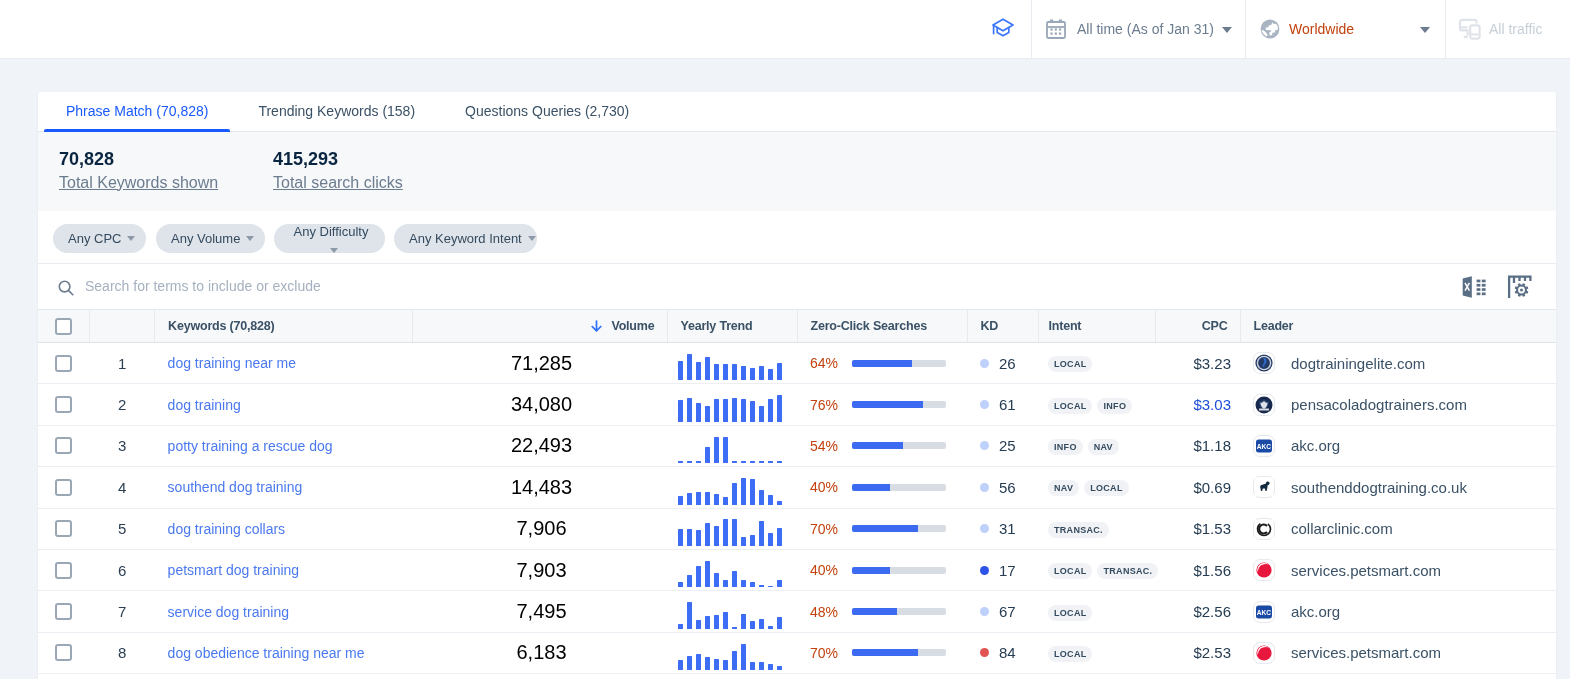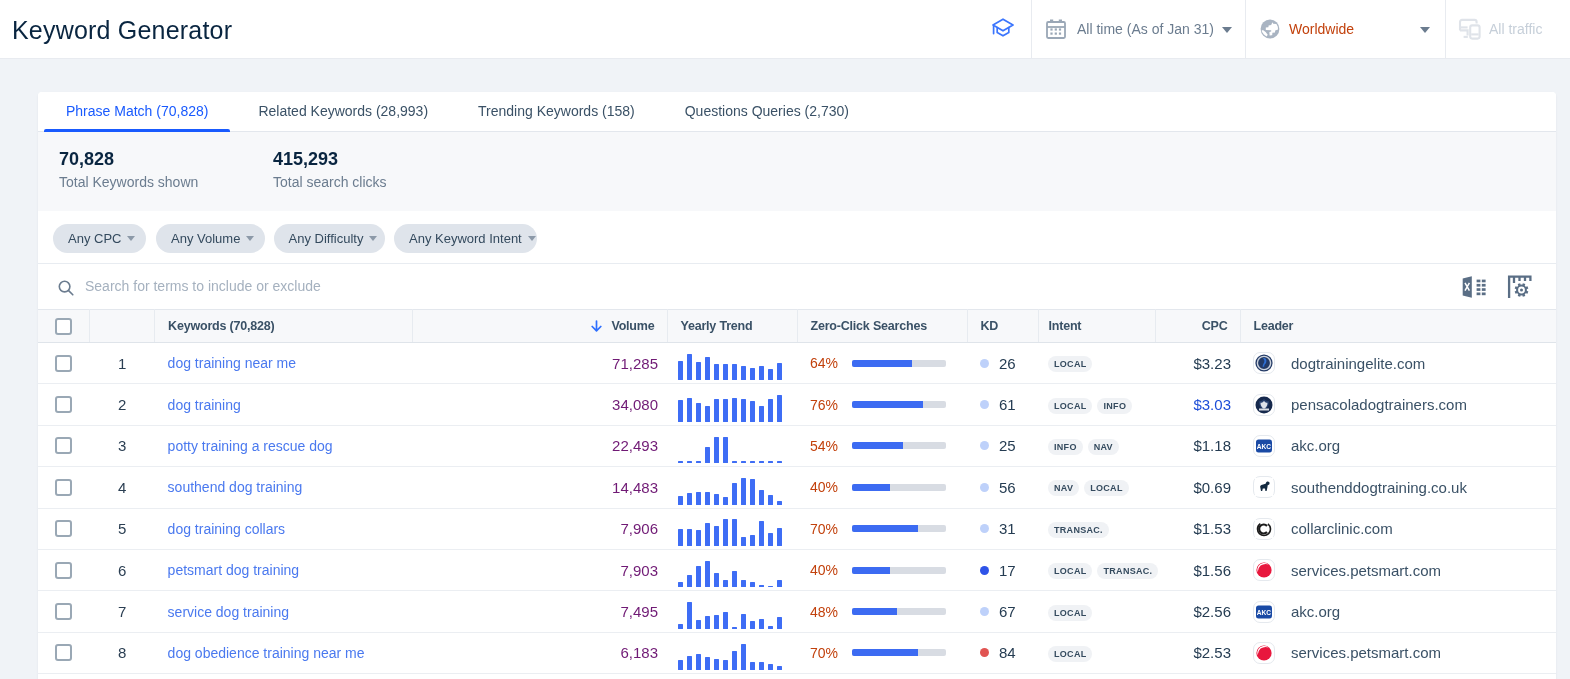--- a/index.html
+++ b/index.html
@@ -20,40 +20,40 @@
 
 .tabs { height:39.5px; display:flex; align-items:stretch; padding-left:6px; border-bottom:1px solid #e3e7ed; background:#fff; border-radius:4px 4px 0 0; }
 .tab { display:flex; align-items:center; padding:0 22px; margin-right:6px; font-size:14px; color:#3a5166; position:relative; }
 .tab.active { color:#195afe; }
 .tab.active:after { content:""; position:absolute; left:0; right:0; bottom:-1px; height:3px; background:#195afe; border-radius:2px 2px 0 0; }
 
 
 .stats { height:79.5px; background:#f7f8fa; position:relative; }
 .stat { position:absolute; top:17px; }
 .stat .v { font-size:18px; font-weight:700; color:#092540; }
-.stat .l { font-size:14px; color:#6b7c8f; margin-top:4px; }
+.stat .l { font-size:16px; color:#6b7c8f; margin-top:4px;text-decoration:underline; }
 
 
 .filters { height:52.5px; background:#fff; border-bottom:1px solid #e8ecf1; position:relative; }
 .pill { position:absolute; top:13px; height:29px; background:#dfe4eb; border-radius:15px; display:flex; align-items:center; justify-content:space-between; font-size:13px; color:#344a5e; font-weight:400; white-space:nowrap; }
 .pill .caret2 { flex:0 0 auto; width:0; height:0; border-left:4.5px solid transparent; border-right:4.5px solid transparent; border-top:5px solid #8c99a8; margin-left:6px; }
 
 
 .search { height:45.5px; background:#fff; position:relative; }
 .search .ph { position:absolute; left:47px; top:14px; font-size:14px; color:#a5b1bf; }
 
 
 table { border-collapse:collapse; table-layout:fixed; width:1518px; }
 th { height:33px; background:#f7f8fa; border-top:1px solid #e3e7ed; border-bottom:1px solid #dfe4ea; border-right:1px solid #e7ebf0; font-size:12.5px; font-weight:700; letter-spacing:-0.2px; color:#3a5166; text-align:left; padding:0 0 0 12px; }
 th:last-child { border-right:none; }
 td { height:41.4px; border-bottom:1px solid #ebeef2; font-size:14px; color:#3a5166; padding:0 0 0 12px; vertical-align:middle; }
 .num { text-align:right; padding-right:10px; }
 th.num { padding-right:13px; }
 td.kw a { color:#4a79ef; text-decoration:none; font-size:14px; }
-td.vol { font-size:15px; color:#701a75; }
+td.vol { font-size:20px; color:#000000;text-align:center; }
 .rownum { text-align:center; padding:0; font-size:15px; color:#2a3e52; }
 
 
 .cb { width:17px; height:17px; border:2px solid #9aa8b5; border-radius:3px; margin:0 auto; background:#fff; }
 
 
 .trend { display:flex; align-items:flex-end; height:27px; margin:0 0 3px 0; width:110px; }
 .trend i { display:block; width:5px; margin-right:4px; background:#3e6df5; border-radius:0.5px; }
 
 
@@ -75,21 +75,20 @@
 
 
 .leader { display:flex; align-items:center; }
 .fav { width:22px; height:22px; border:1px solid #e5e9ee; border-radius:7px; background:#fff; display:flex; align-items:center; justify-content:center; margin-right:16px; }
 .leader span { font-size:15px; color:#3a5166; }
 </style>
 </head>
 <body>
 
 <div class="tophdr">
-  <h1>Keyword Generator</h1>
   <svg class="hicon" style="left:992px; top:18px;" width="22" height="20" viewBox="0 0 22 20" fill="none" stroke="#3b75fd" stroke-width="1.7" stroke-linejoin="round" stroke-linecap="round">
     <path d="M11 1.2 L21 7 L11 12.8 L1 7 Z"></path>
     <path d="M5.2 9.6 V14.4 L11 17.8 L16.8 14.4 V9.6"></path>
     <path d="M1.6 7.8 V15.6"></path>
   </svg>
   <div class="sep" style="left:1031px;"></div>
   <svg class="hicon" style="left:1046px; top:19px;" width="20" height="20" viewBox="0 0 20 20" fill="none" stroke="#9aa7b6" stroke-width="1.8">
     <rect x="1" y="3" width="18" height="16" rx="1.2"></rect>
     <path d="M1 8 H19"></path>
     <path d="M5.6 0.4 V3 M14.4 0.4 V3" stroke-width="3.2"></path>
@@ -119,21 +118,20 @@
     <path d="M5.6 19.9 H9.8"></path>
     <rect x="12.2" y="8.4" width="9.4" height="13.2" rx="2"></rect>
     <path d="M13.2 17.4 H20.6"></path>
   </svg>
   <div class="hdr-item" style="left:1489px; top:21px; color:#c6cfd9;">All traffic</div>
 </div>
 
 <div class="card">
   <div class="tabs">
     <div class="tab active">Phrase Match (70,828)</div>
-    <div class="tab">Related Keywords (28,993)</div>
     <div class="tab">Trending Keywords (158)</div>
     <div class="tab">Questions Queries (2,730)</div>
   </div>
   <div class="stats">
     <div class="stat" style="left:21px;">
         <div class="v">70,828</div>
         <div class="l">Total Keywords shown</div>
       </div>
     <div class="stat" style="left:235px;">
         <div class="v">415,293</div>
@@ -142,21 +140,21 @@
   </div>
   <div class="filters">
     <div class="pill" style="left:15px; width:93px; padding:0 11px 0 15px;">
         <span>Any CPC</span>
         <span class="caret2"></span>
       </div>
     <div class="pill" style="left:118px; width:109px; padding:0 11px 0 15px;">
         <span>Any Volume</span>
         <span class="caret2"></span>
       </div>
-    <div class="pill" style="left:235.5px; width:111px; padding:0 11px 0 15px;">
+    <div class="pill" style="left:235.5px; width:111px; padding:0 11px 0 15px;flex-direction:column;">
         <span>Any Difficulty</span>
         <span class="caret2"></span>
       </div>
     <div class="pill" style="left:356px; width:143px; padding:0 11px 0 15px;">
         <span>Any Keyword Intent</span>
         <span class="caret2"></span>
       </div>
   </div>
   <div class="search">
     <svg style="position:absolute; left:20px; top:16px;" width="16" height="16" viewBox="0 0 16 16" fill="none" stroke="#6b7c8f" stroke-width="1.6" stroke-linecap="round">

